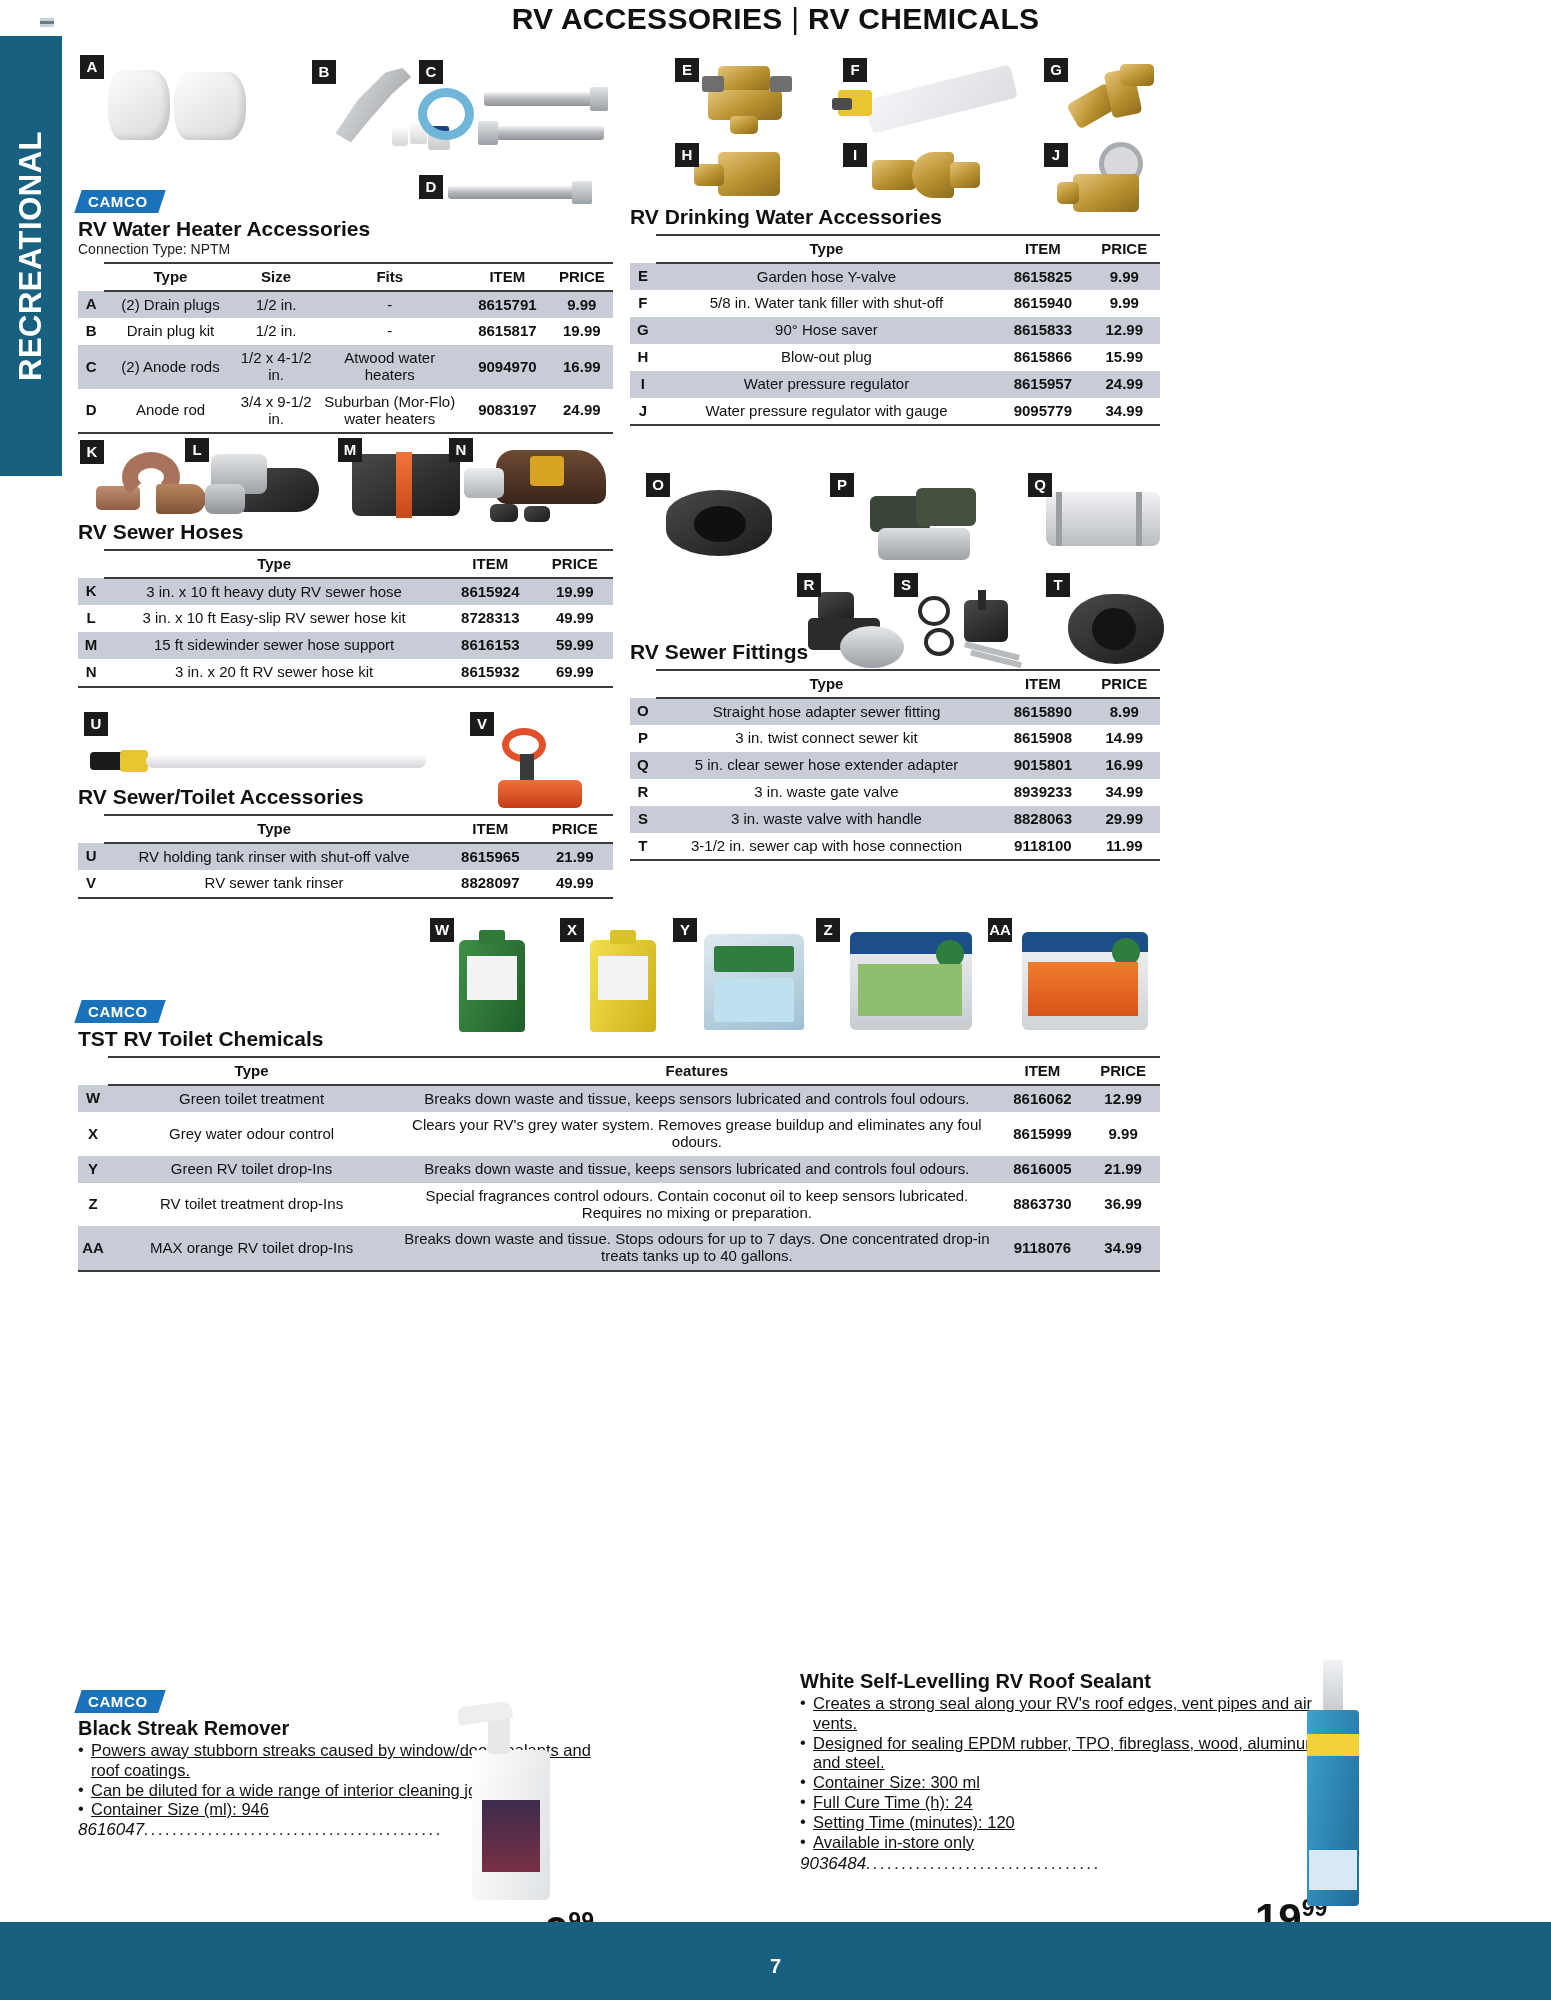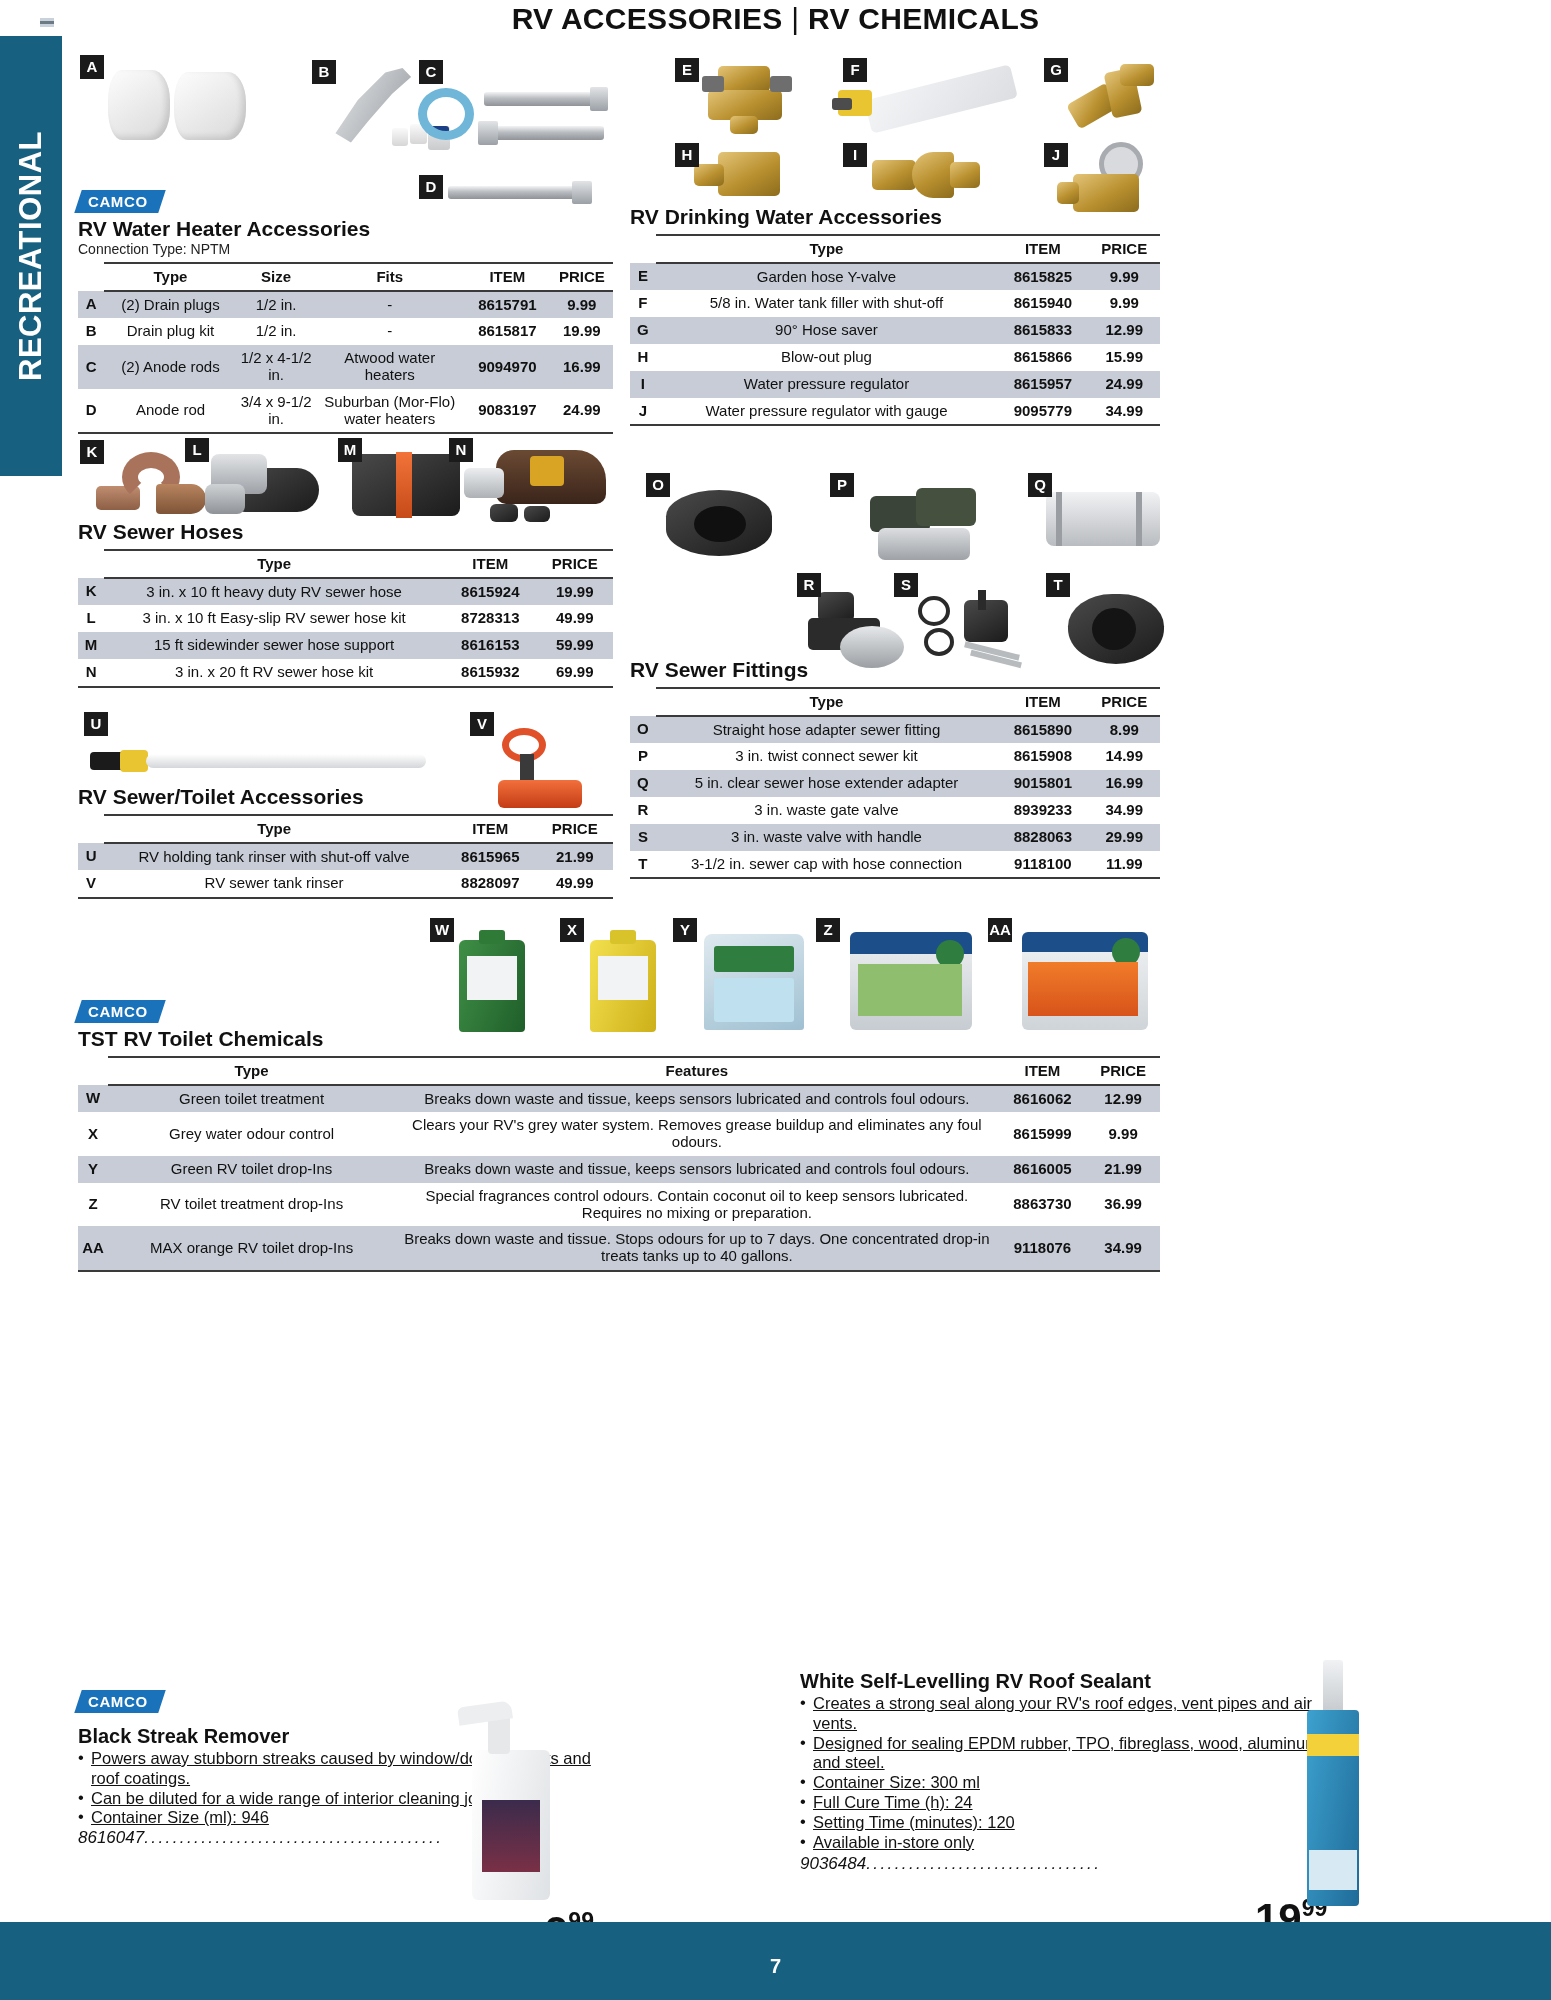--- a/index.html
+++ b/index.html
@@ -453,21 +453,21 @@
     <div style="position:absolute;left:52px;top:58px;width:56px;height:6px;background:#b8bbbe;transform:rotate(14deg);"></div>
     <div style="position:absolute;left:58px;top:66px;width:52px;height:6px;background:#b8bbbe;transform:rotate(14deg);"></div>
   </div>
 
   <div class="badge" style="left:1046px; top:573px;">T</div>
   <div class="photo" style="left:1062px; top:590px; width:108px; height:80px;">
     <div class="blkpart" style="left:6px; top:4px; width:96px; height:70px; border-radius:46% 46% 50% 50%;"></div>
     <div style="position:absolute;left:30px;top:18px;width:44px;height:42px;background:#141414;border-radius:50%;"></div>
   </div>
 
-  <div class="col-right" style="top:658px;">
+  <div class="col-right" style="top:640px;">
     <h2 class="sect">RV Sewer Fittings</h2>
     <table class="cat">
       <thead>
         <tr>
           <th style="width:26px;border-top:none;border-bottom:none;"></th>
           <th style="width:348px;">Type</th>
           <th style="width:92px;">ITEM</th>
           <th style="width:72px;">PRICE</th>
         </tr>
       </thead>
@@ -597,21 +597,21 @@
             <td class="features">Breaks down waste and tissue. Stops odours for up to 7 days. One concentrated drop-in treats tanks up to 40 gallons.</td>
             <td class="item">9118076</td>
             <td class="price">34.99</td>
           </tr>
         </tbody>
     </table>
   </div>
 
   <div style="position:absolute; left:78px; top:1690px; width:530px;">
     <div class="brand"><i>CAMCO</i></div>
-    <div class="bl-title" style="margin-top:8px;">Black Streak Remover</div>
+    <div class="bl-title" style="margin-top:0;">Black Streak Remover</div>
     <div class="bullets">
       <div>Powers away stubborn streaks caused by window/door sealants and roof coatings.</div>
       <div>Can be diluted for a wide range of interior cleaning jobs.</div>
       <div>Container Size (ml): 946</div>
     </div>
     <div class="sku" style="margin-top:0;">
       <span>8616047</span><span class="dots">..........................................</span>
     </div>
   </div>
   <div class="photo" style="left:430px; top:1690px; width:160px; height:218px;">

